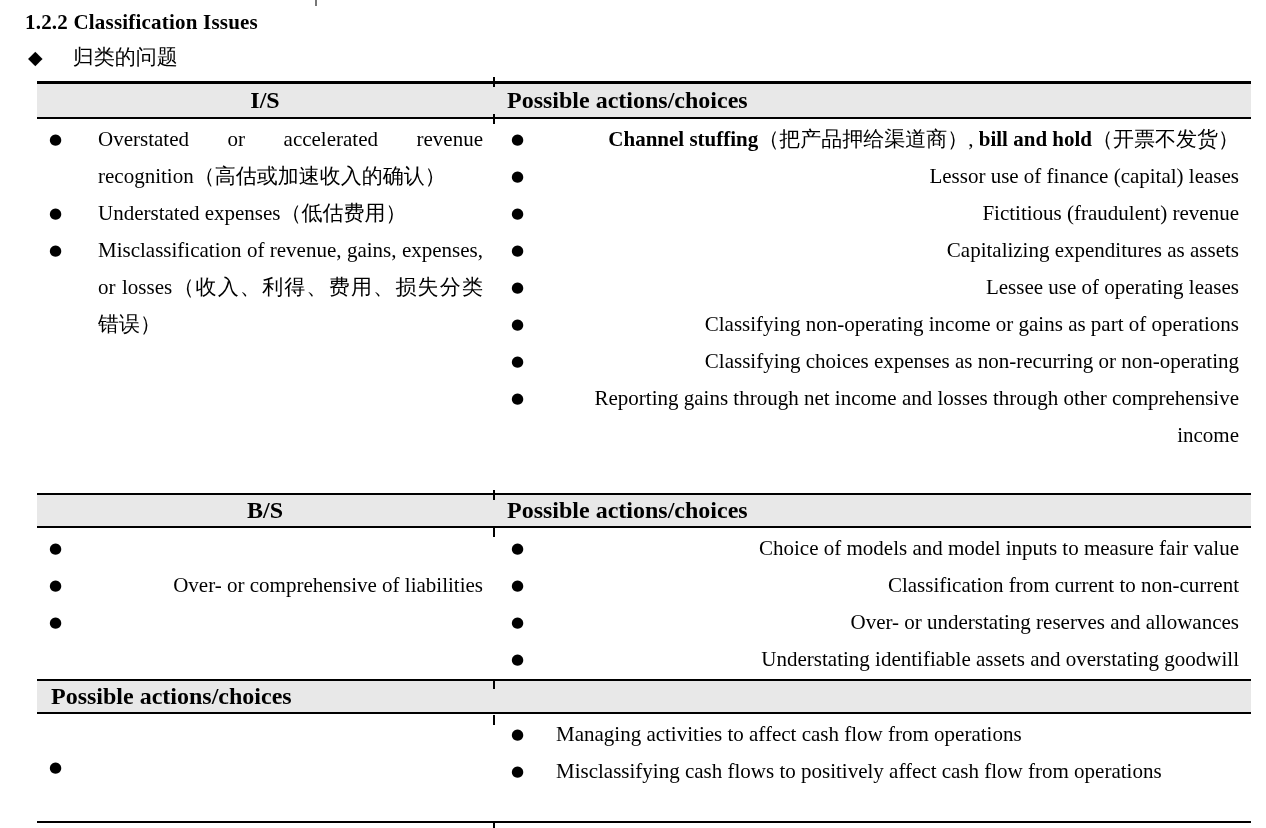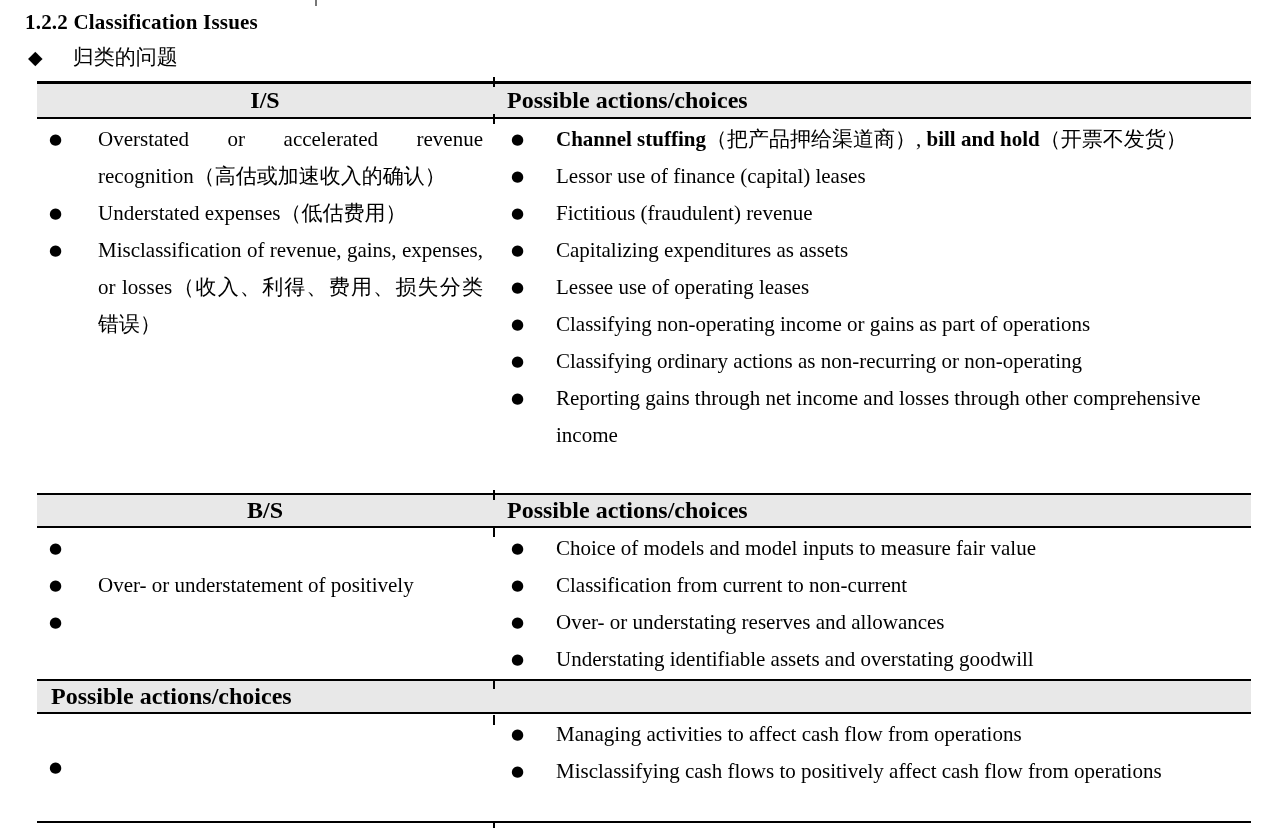--- a/index.html
+++ b/index.html
@@ -110,21 +110,21 @@
   }
   .bcell-left ul.blist li{grid-template-columns:49px 1fr;}
   .bcell-right ul.blist li{grid-template-columns:45px 1fr;}
   .blt{
     font-family:"DejaVu Sans","Liberation Serif",serif;
     font-size:15px;
     line-height:37px;
   }
   ul.blist li p{
     margin:0;
-    text-align:left;
+    text-align:right;
   }
   ul.blist.justified li p{
     text-align:justify;
   }
   ul.blist li p b{font-weight:bold;}
   .tick{
     position:absolute;
     left:456px;
     width:2px;
     height:10px;
@@ -189,42 +189,42 @@
               <li>
                 <span class="blt">●</span>
                 <p><span>Lessee use of operating leases</span></p>
               </li>
               <li>
                 <span class="blt">●</span>
                 <p><span>Classifying non-operating income or gains as part of operations</span></p>
               </li>
               <li>
                 <span class="blt">●</span>
-                <p><span>Classifying ordinary actions as non-recurring or non-operating</span></p>
+                <p><span>Classifying choices expenses as non-recurring or non-operating</span></p>
               </li>
               <li>
                 <span class="blt">●</span>
                 <p><span>Reporting gains through net income and losses through other comprehensive income</span></p>
               </li>
             </ul>
           </div>
         </div>
         <div class="hrow">
           <div class="hcell-left">B/S</div>
           <div class="hcell-right">Possible actions/choices</div>
         </div>
         <div class="brow" style="height: 151px;">
           <div class="bcell bcell-left">
             <ul class="blist">
               <li>
                 <span class="blt">●</span>
               </li>
               <li>
                 <span class="blt">●</span>
-                <p><span>Over- or understatement of positively</span></p>
+                <p><span>Over- or comprehensive of liabilities</span></p>
               </li>
               <li>
                 <span class="blt">●</span>
               </li>
             </ul>
           </div>
           <div class="bcell bcell-right">
             <ul class="blist">
               <li>
                 <span class="blt">●</span>

